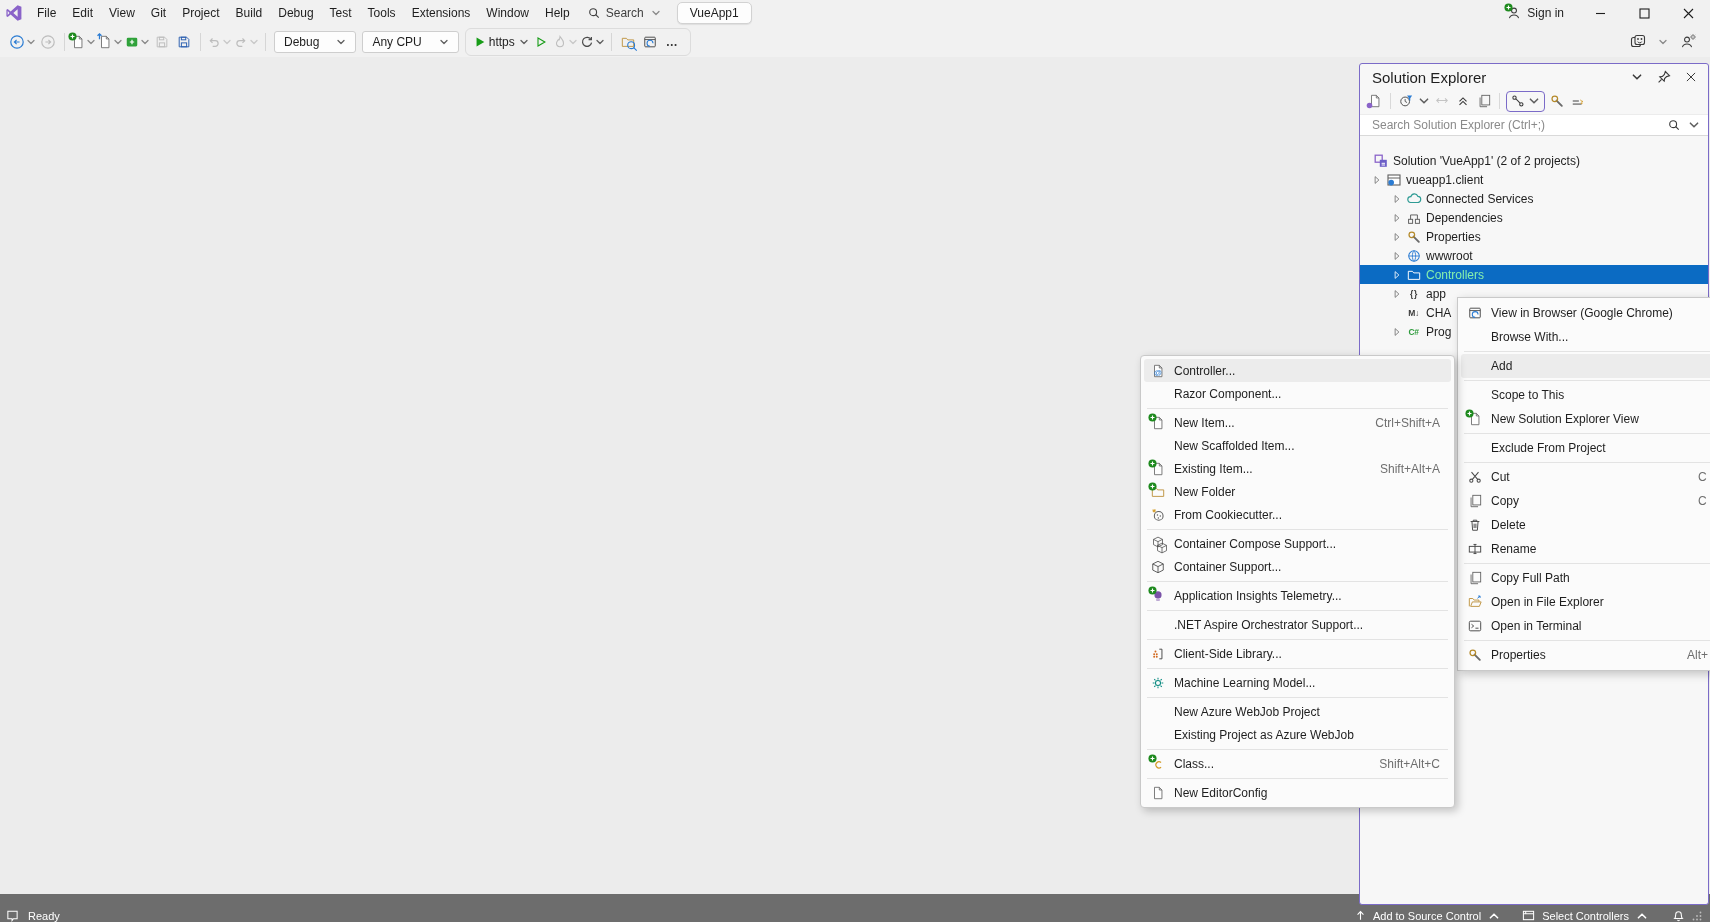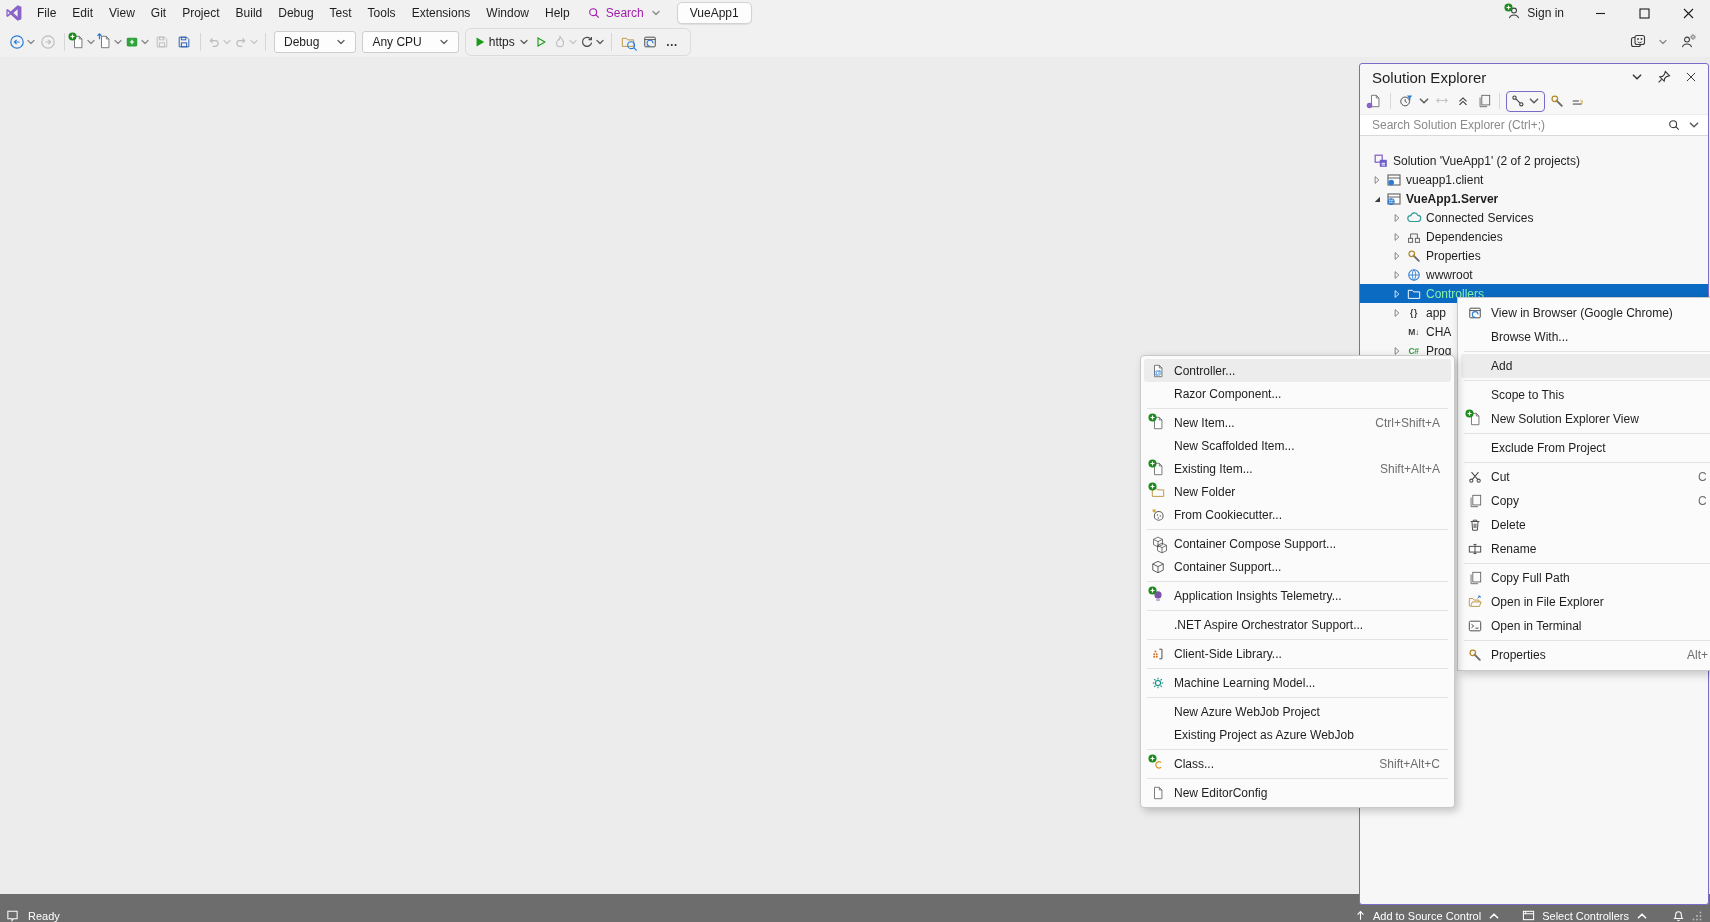--- a/index.html
+++ b/index.html
@@ -5,21 +5,21 @@
   html,body{margin:0;padding:0;width:1710px;height:922px;overflow:hidden;
     font-family:"Liberation Sans",sans-serif;background:#ececec;position:relative;color:#1e1e1e;}
   *{box-sizing:border-box;}
   svg{display:block;}
 
   
   .titlebar{position:absolute;left:0;top:0;right:0;height:26px;background:#f1f1f1;
     display:flex;align-items:center;font-size:12px;}
   .vslogo{width:18px;height:18px;margin:0 6px 0 5px;}
   .tm{padding:0 8px;height:100%;display:flex;align-items:center;cursor:default;}
-  .searchbox{display:flex;align-items:center;gap:6px;margin-left:10px;color:#a21caf;}
+  .searchbox{display:flex;align-items:center;gap:6px;margin-left:10px;color:#404040;}
   .appbtn{margin-left:16px;background:#fdfdfd;border:1px solid #d2d2d2;border-radius:5px;
     padding:3px 12px;box-shadow:0 1px 1px rgba(0,0,0,.08);}
   .tb-right{margin-left:auto;display:flex;align-items:center;height:100%;}
   .signin{display:flex;align-items:center;gap:6px;padding:0 14px;}
   .wb{width:44px;height:26px;display:flex;align-items:center;justify-content:center;}
 
   
   .toolbar{position:absolute;left:0;top:26px;right:0;height:31px;background:#f1f1f1;
     display:flex;align-items:center;padding-left:8px;font-size:12px;}
   .tbi{height:24px;min-width:22px;display:flex;align-items:center;justify-content:center;border-radius:3px;padding:0 1px;}
@@ -509,36 +509,20 @@
       <span class="tic">
         <svg class="ic16" viewBox="0 0 16 16">
             <rect x="2" y="3" width="12" height="10" fill="#fff" stroke="#5f5f5f" stroke-width="1.1"></rect>
             <path d="M2 6 H14" stroke="#5f5f5f"></path>
             <circle cx="5.2" cy="10.6" r="2.8" fill="#2b7cd3"></circle>
           </svg>
       </span>
       <span>vueapp1.client</span>
     </div>
 
-    <div class="trow i1">
-      <span class="exp">
-          <svg class="ic12" viewBox="0 0 16 16">
-            <path d="M12 5 V12 H5 Z" fill="#3c3c3c"></path>
-          </svg>
-        </span>
-      <span class="tic">
-        <svg class="ic16" viewBox="0 0 16 16">
-            <rect x="2" y="3" width="12" height="10" fill="#fff" stroke="#5f5f5f" stroke-width="1.1"></rect>
-            <path d="M2 6 H14" stroke="#5f5f5f"></path>
-            <circle cx="5.2" cy="10.6" r="2.9" fill="none" stroke="#2b7cd3" stroke-width="1.1"></circle>
-            <path d="M2.3 10.6 H8.1 M5.2 7.7 a4.2 4.2 0 0 1 0 5.8 M5.2 7.7 a4.2 4.2 0 0 0 0 5.8" fill="none" stroke="#2b7cd3" stroke-width=".8"></path>
-          </svg>
-      </span>
-      <span class="b">VueApp1.Server</span>
-    </div>
 
     <div class="trow i2">
       <span class="exp">
           <svg class="ic12" viewBox="0 0 16 16">
             <path d="M5.5 3.5 L10.5 8 L5.5 12.5 Z" fill="none" stroke="#6e6e6e" stroke-width="1.1"></path>
           </svg>
         </span>
       <span class="tic">
           <svg class="ic16">
             <use href="#s-cloud"></use>

